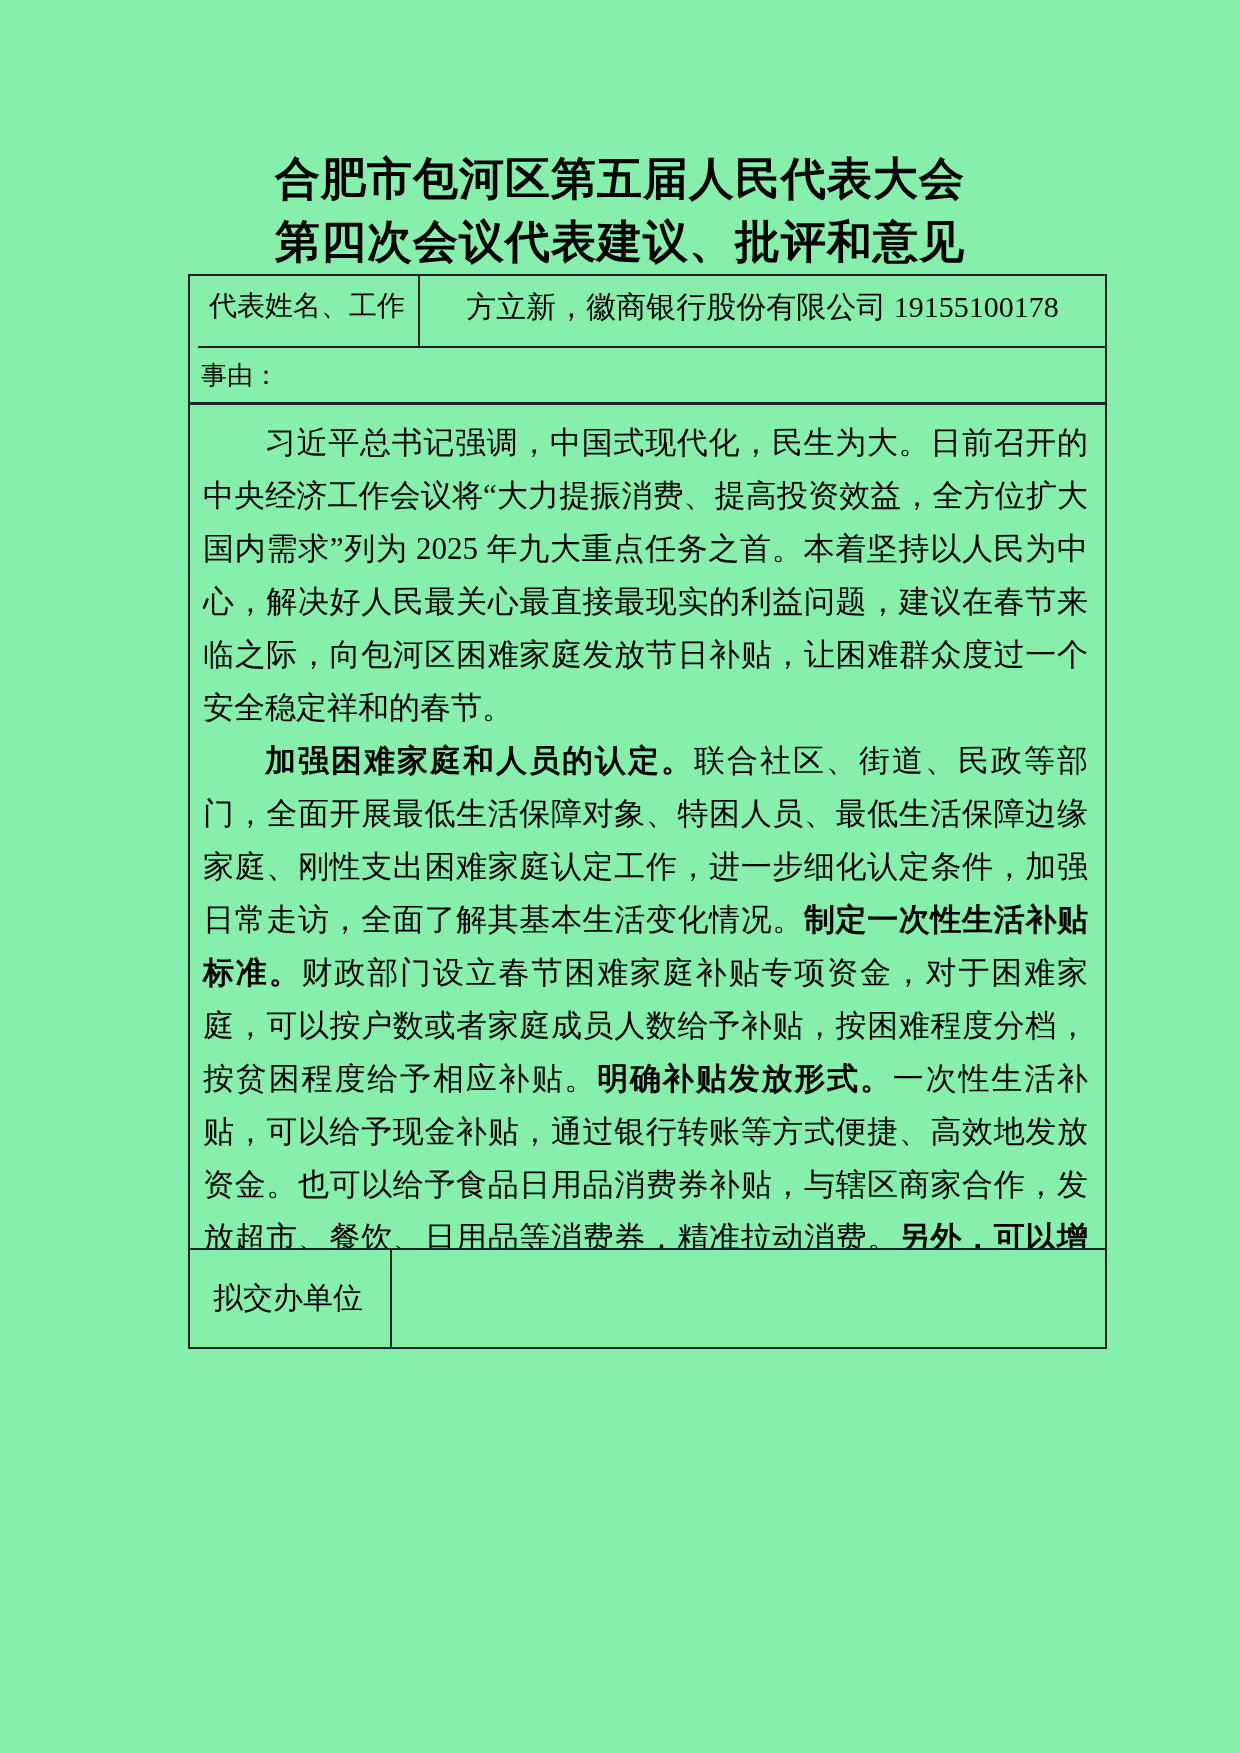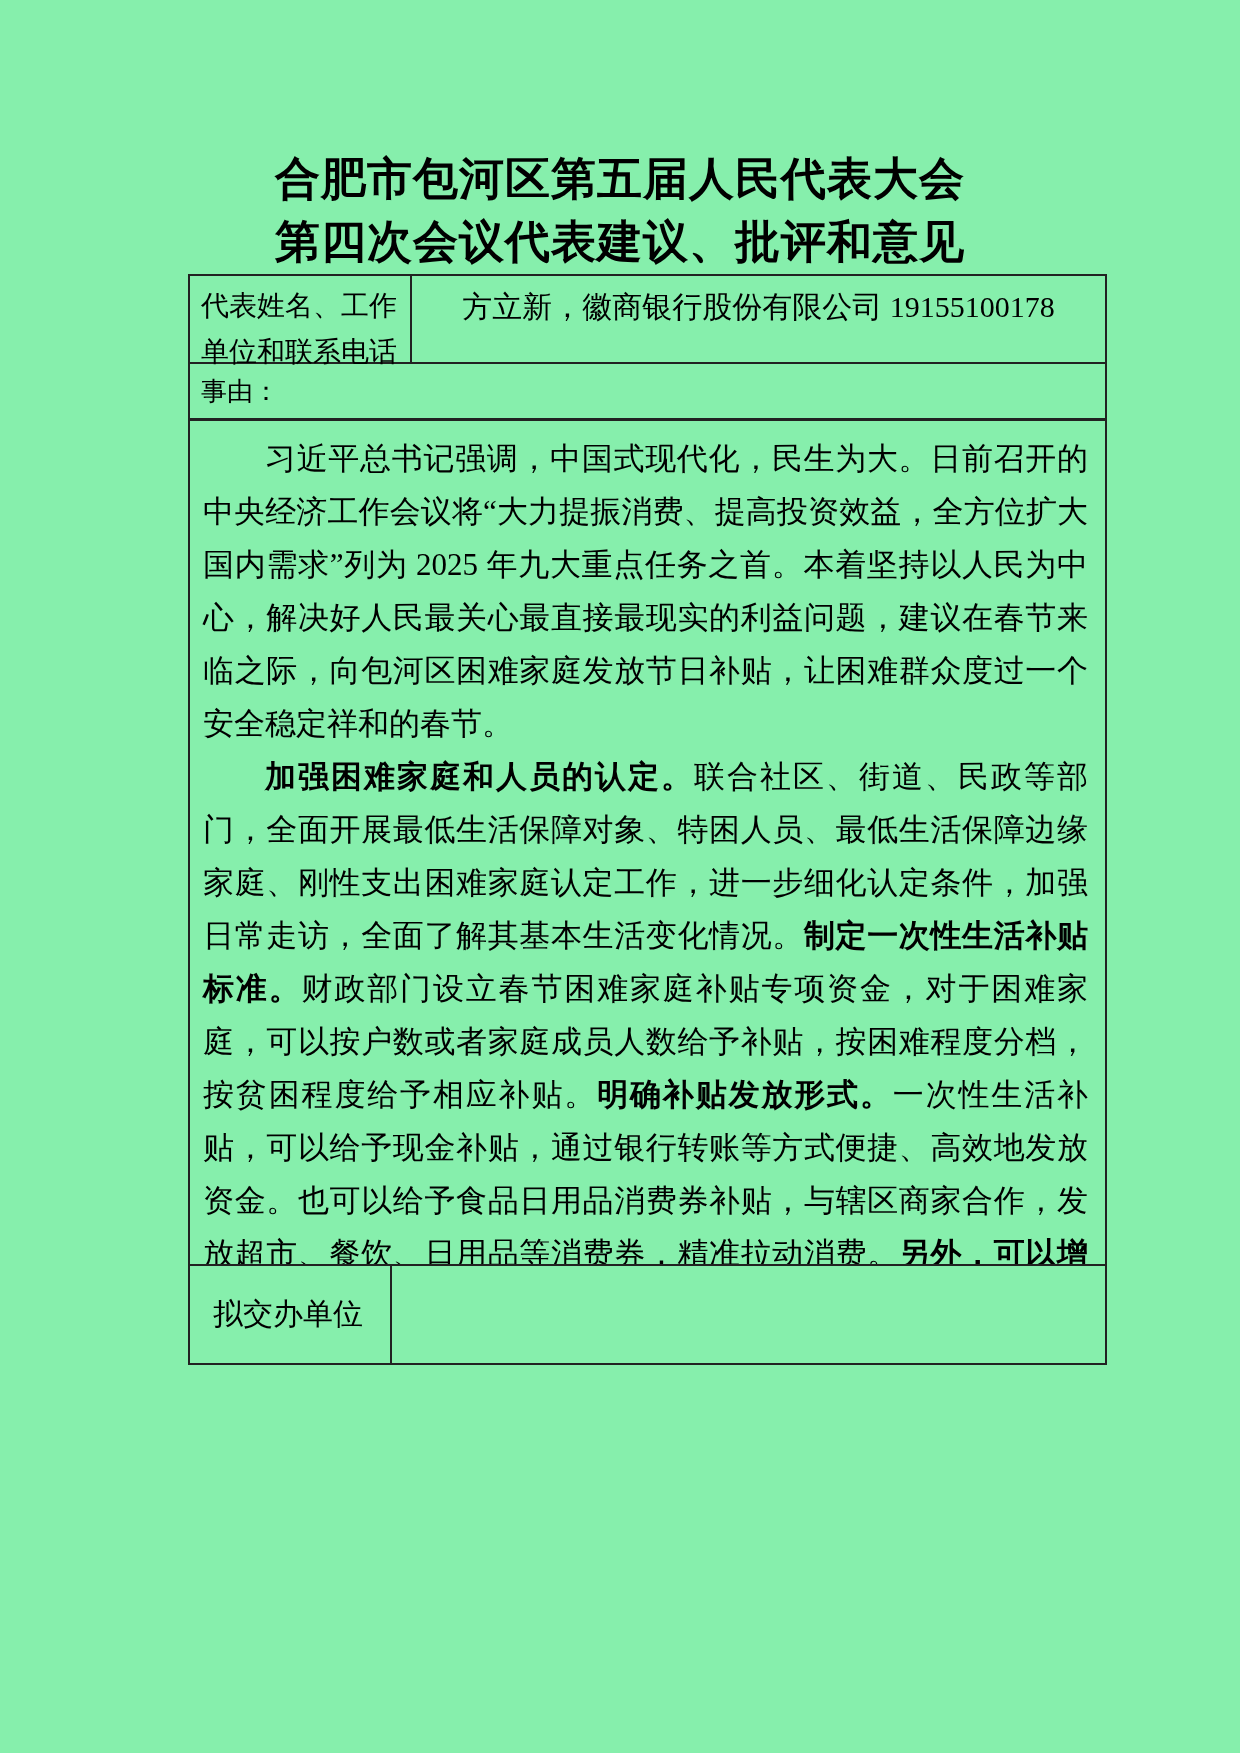--- a/index.html
+++ b/index.html
@@ -30,21 +30,21 @@
     font-size: 29px;
     line-height: 40px;
   }
   .doc-number { margin-right: 78px; }
   .doc-table {
     margin-left: 188px;
     width: 919px;
     border: 2px solid #222222;
   }
   .t-row { display: flex; border-bottom: 2px solid #222222; }
-  .row-rep { height: 88px; }
+  .row-rep { height: 72px; margin-left: 8px; }
   .rep-label {
     width: 222px;
     border-right: 2px solid #222222;
     padding: 7px 4px 0 11px;
     font-size: 28px;
     line-height: 46px;
   }
   .rep-value {
     flex: 1;
     text-align: center;
@@ -89,21 +89,20 @@
     <div>合肥市包河区第五届人民代表大会</div>
     <div>第四次会议代表建议、批评和意见</div>
   </div>
 
 
   <div class="doc-table">
 
     <div class="t-row row-rep">
       <div class="rep-label">
         <div>代表姓名、工作</div>
-        <div>单位和联系电话</div>
       </div>
       <div class="rep-value">方立新，徽商银行股份有限公司 19155100178</div>
     </div>
 
     <div class="t-row row-subject">
       <span>事由：</span>
     </div>
 
     <div class="t-row row-body">
         <p><span>习近平总书记强调，中国式现代化，民生为大。日前召开的中央经济工作会议将“大力提振消费、提高投资效益，全方位扩大国内需求”列为 2025 年九大重点任务之首。本着坚持以人民为中心，解决好人民最关心最直接最现实的利益问题，建议在春节来临之际，向包河区困难家庭发放节日补贴，让困难群众度过一个安全稳定祥和的春节。</span></p>

